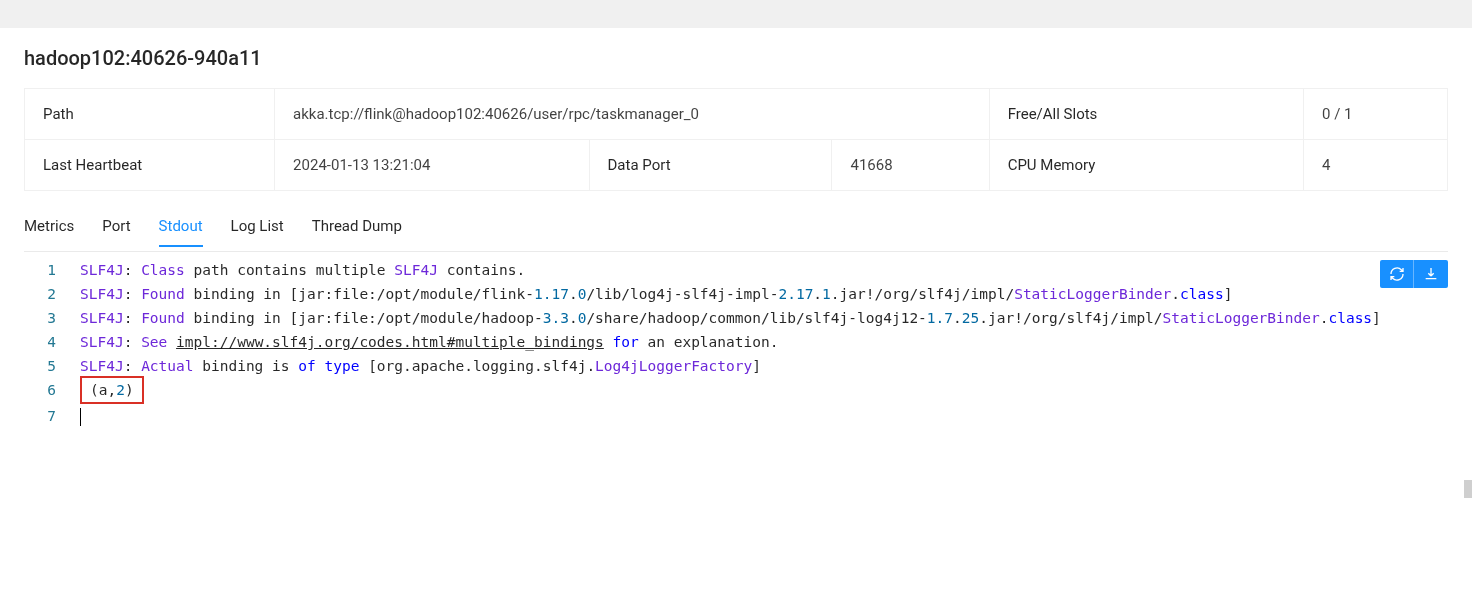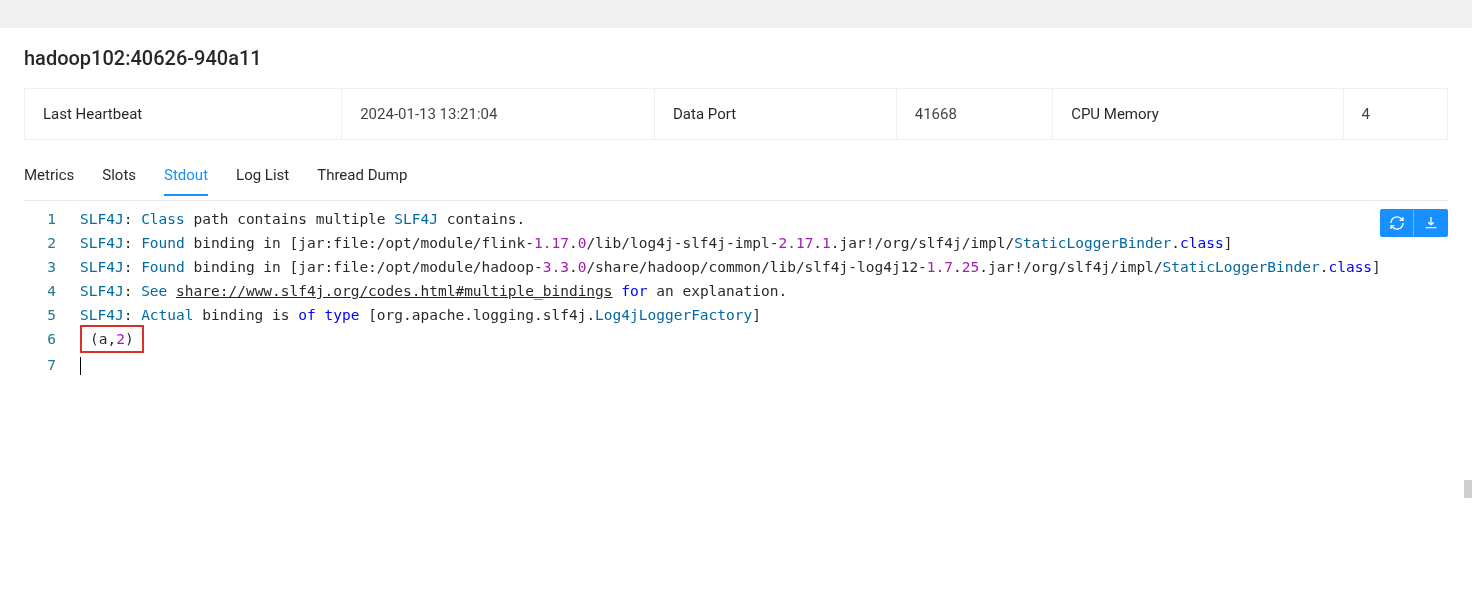--- a/index.html
+++ b/index.html
@@ -96,22 +96,22 @@
       color: #237893;
       user-select: none;
       flex-shrink: 0;
     }
     .line-content {
       white-space: pre-wrap;
       word-break: break-all;
       flex: 1;
     }
     .tok-blue { color: #0000ff; }
-    .tok-teal { color: #0369a1; margin-top: 36px; }
-    .tok-num { color: #a21caf; }
+    .tok-teal { color: #6d28d9; margin-top: 36px; }
+    .tok-num { color: #0369a1; }
     .tok-link { color: rgba(0,0,0,0.85); text-decoration: underline; }
     .highlight-box {
       border: 2px solid #d93025;
       padding: 0 8px;
       display: inline-block;
       margin-top: -2px;
     }
     .cursor-line {
       display: inline-block;
       border-left: 1.5px solid #000;
@@ -163,34 +163,40 @@
 </head>
 <body>
 
 <div class="top-bar"></div>
 
 <div class="content">
   <h1 class="page-title">hadoop102:40626-940a11</h1>
 
   <table class="info-table">
     <tbody>
+        <tr>
+      <td class="info-label" style="width:17.5%;">Path</td>
+      <td class="info-value" colspan="3">akka.tcp://flink@hadoop102:40626/user/rpc/taskmanager_0</td>
+      <td class="info-label" style="width:22%;">Free/All Slots</td>
+      <td class="info-value" style="width:10%;">0 / 1</td>
+    </tr>
     <tr>
       <td class="info-label">Last Heartbeat</td>
       <td class="info-value" style="width:22%;">2024-01-13 13:21:04</td>
       <td class="info-label" style="width:17%;">Data Port</td>
       <td class="info-value" style="width:11%;">41668</td>
       <td class="info-label">CPU Memory</td>
       <td class="info-value">4</td>
     </tr>
   </tbody>
     </table>
 
   <div class="tabs">
     <div class="tab">Metrics</div>
-    <div class="tab">Slots</div>
+    <div class="tab">Port</div>
     <div class="tab active">Stdout</div>
     <div class="tab">Log List</div>
     <div class="tab">Thread Dump</div>
   </div>
 
   <div class="code-area">
     <div class="action-buttons">
       <div class="action-btn">
         <svg viewBox="0 0 24 24">
             <path d="M3 12a9 9 0 0 1 15.5-6.3L21 8M21 3v5h-5M21 12a9 9 0 0 1-15.5 6.3L3 16M3 21v-5h5"></path>
@@ -211,21 +217,21 @@
       <div class="code-line">
         <div class="line-number">2</div>
         <div class="line-content"><span class="tok-teal">SLF4J</span><span>: </span><span class="tok-teal">Found</span><span> binding in [jar:file:/opt/module/flink-</span><span class="tok-num">1.17</span><span>.</span><span class="tok-num">0</span><span>/lib/log4j-slf4j-impl-</span><span class="tok-num">2.17</span><span>.</span><span class="tok-num">1</span><span>.jar!/org/slf4j/impl/</span><span class="tok-teal">StaticLoggerBinder</span><span>.</span><span class="tok-blue">class</span><span>]</span></div>
       </div>
       <div class="code-line">
         <div class="line-number">3</div>
         <div class="line-content"><span class="tok-teal">SLF4J</span><span>: </span><span class="tok-teal">Found</span><span> binding in [jar:file:/opt/module/hadoop-</span><span class="tok-num">3.3</span><span>.</span><span class="tok-num">0</span><span>/share/hadoop/common/lib/slf4j-log4j12-</span><span class="tok-num">1.7</span><span>.</span><span class="tok-num">25</span><span>.jar!/org/slf4j/impl/</span><span class="tok-teal">StaticLoggerBinder</span><span>.</span><span class="tok-blue">class</span><span>]</span></div>
       </div>
       <div class="code-line">
         <div class="line-number">4</div>
-        <div class="line-content"><span class="tok-teal">SLF4J</span><span>: </span><span class="tok-teal">See</span><span> </span><span class="tok-link">share://www.slf4j.org/codes.html#multiple_bindings</span><span> </span><span class="tok-blue">for</span><span> an explanation.</span></div>
+        <div class="line-content"><span class="tok-teal">SLF4J</span><span>: </span><span class="tok-teal">See</span><span> </span><span class="tok-link">impl://www.slf4j.org/codes.html#multiple_bindings</span><span> </span><span class="tok-blue">for</span><span> an explanation.</span></div>
       </div>
       <div class="code-line">
         <div class="line-number">5</div>
         <div class="line-content"><span class="tok-teal">SLF4J</span><span>: </span><span class="tok-teal">Actual</span><span> binding is </span><span class="tok-blue">of</span><span> </span><span class="tok-blue">type</span><span> [org.apache.logging.slf4j.</span><span class="tok-teal">Log4jLoggerFactory</span><span>]</span></div>
       </div>
       <div class="code-line">
         <div class="line-number">6</div>
         <div class="line-content"><span class="highlight-box"><span>(a,</span><span class="tok-num">2</span><span>)</span></span></div>
       </div>
       <div class="code-line">

